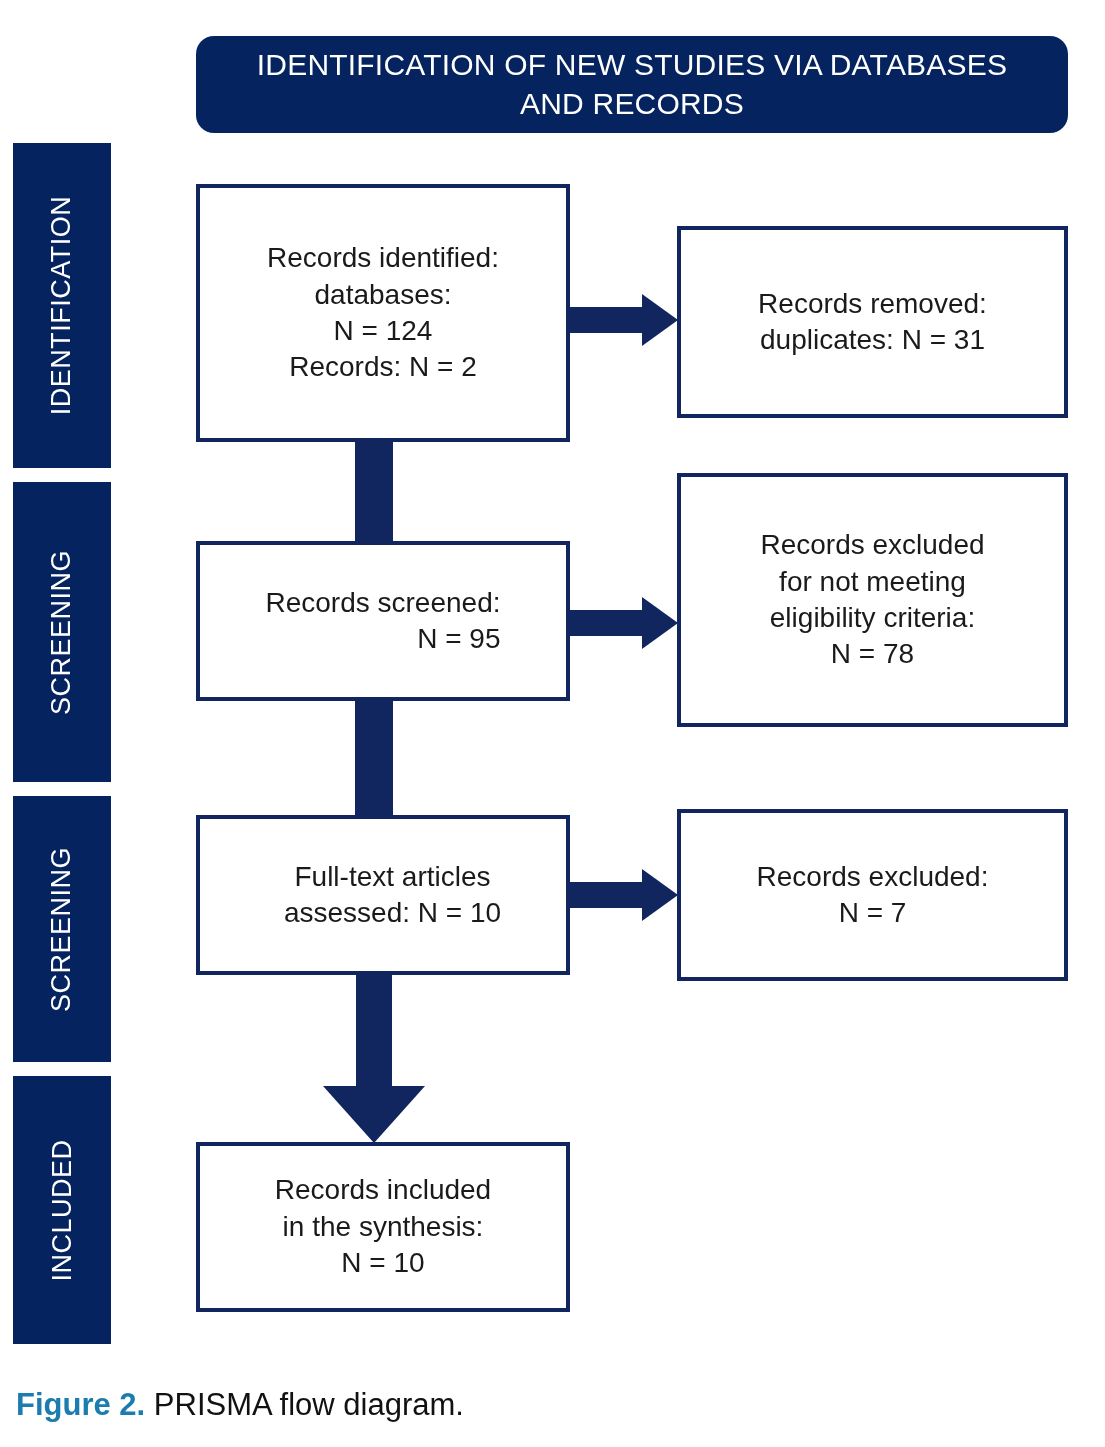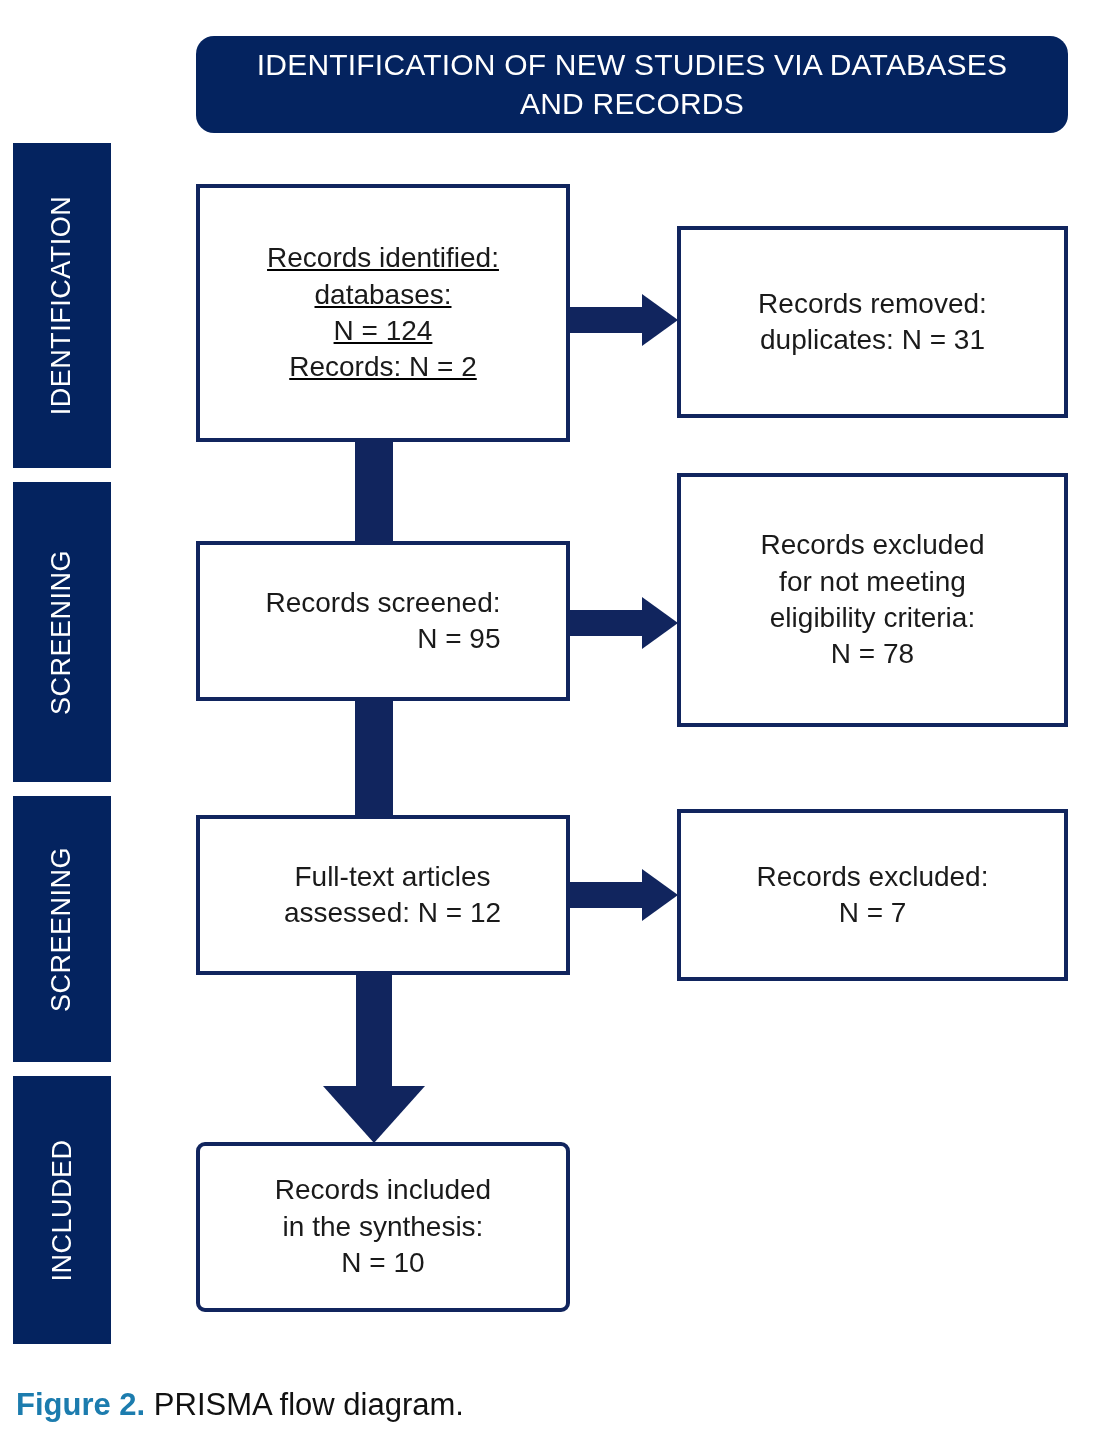--- a/index.html
+++ b/index.html
@@ -177,44 +177,44 @@
 <div class="arrow-h" style="left:566px; top:869px; width:112px; height:52px;">
   <div class="shaft" style="width:78px; height:26px;"></div>
   <div class="head"></div>
 </div>
 
 <div class="arrow-d" style="left:323px; top:973px; width:102px; height:170px;">
   <div class="shaft" style="width:36px; height:115px;"></div>
   <div class="head"></div>
 </div>
 
-<div class="flow-box" style="left:196px; top:184px; width:374px; height:258px;text-decoration:underline;">
+<div class="flow-box" style="left:196px; top:184px; width:374px; height:258px;">
   <div class="flow-box-text">
     <span class="ln">Records identified:</span>
     <span class="ln">databases:</span>
     <span class="ln">N = 124</span>
     <span class="ln">Records: N = 2</span>
   </div>
 </div>
 
 <div class="flow-box" style="left:196px; top:541px; width:374px; height:160px;text-align:right;">
   <div class="flow-box-text">
     <span class="ln">Records screened:</span>
     <span class="ln">N = 95</span>
   </div>
 </div>
 
 <div class="flow-box" style="left:196px; top:815px; width:374px; height:160px;padding-left:19px;">
   <div class="flow-box-text">
     <span class="ln">Full-text articles</span>
-    <span class="ln">assessed: N = 12</span>
-  </div>
-</div>
-
-<div class="flow-box" style="left:196px; top:1142px; width:374px; height:170px;border-radius:9px;">
+    <span class="ln">assessed: N = 10</span>
+  </div>
+</div>
+
+<div class="flow-box" style="left:196px; top:1142px; width:374px; height:170px;">
   <div class="flow-box-text">
     <span class="ln">Records included</span>
     <span class="ln">in the synthesis:</span>
     <span class="ln">N = 10</span>
   </div>
 </div>
 
 <div class="flow-box" style="left:677px; top:226px; width:391px; height:192px;">
   <div class="flow-box-text">
     <span class="ln">Records removed:</span>

